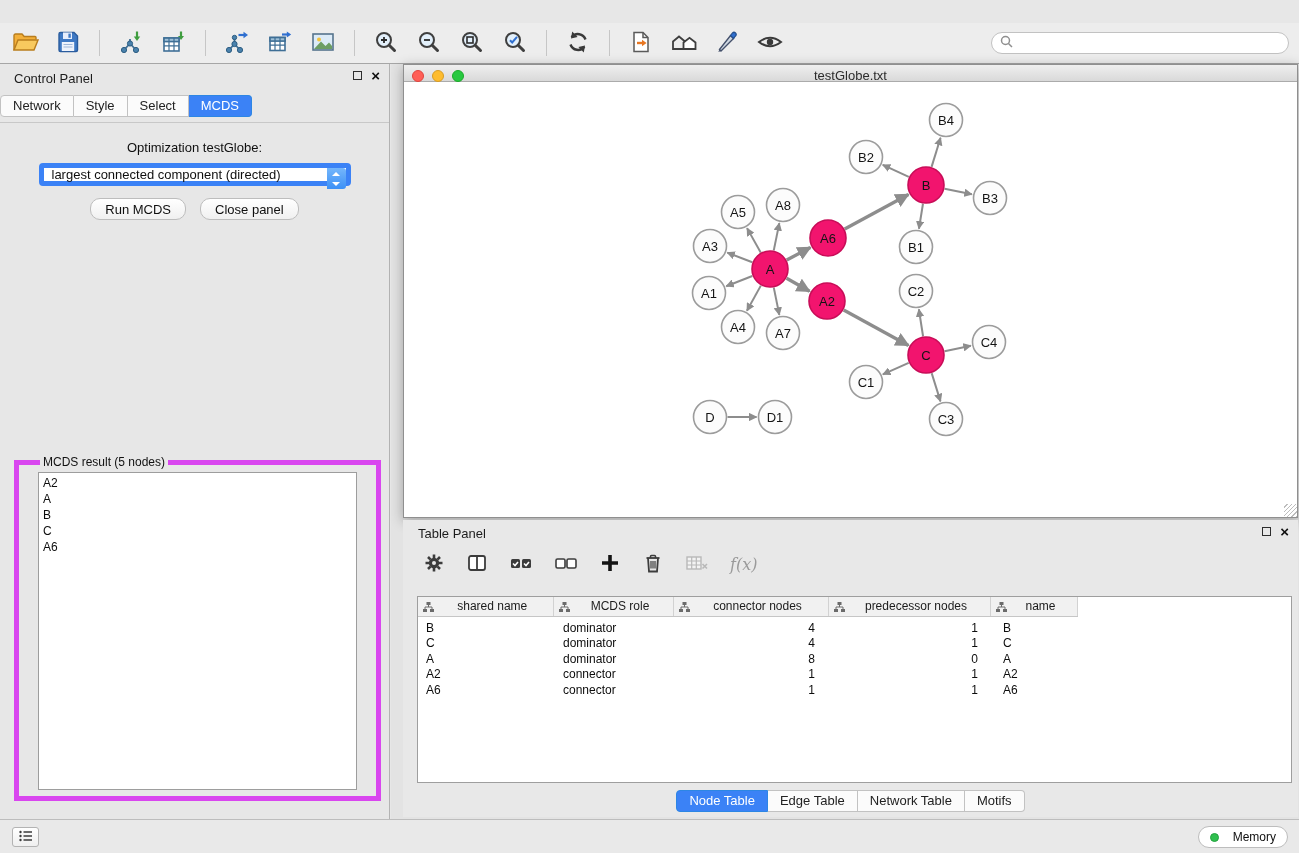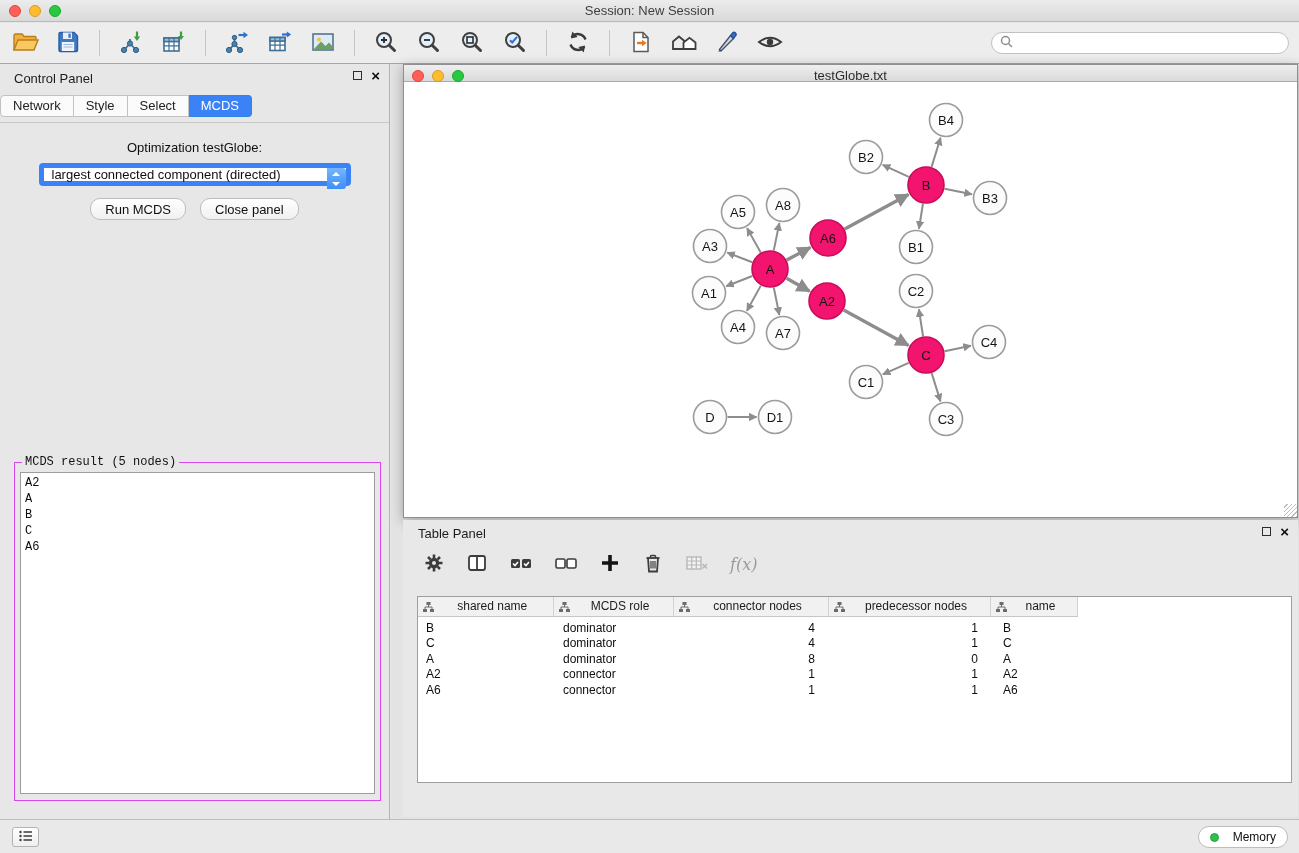--- a/index.html
+++ b/index.html
@@ -51,21 +51,21 @@
   .stepper { position:absolute; top:0; right:0; width:19px; height:21px;
     background:linear-gradient(#74b6fb,#3c90f6); border-radius:0 3px 3px 0; }
   .stepper::before { content:""; position:absolute; left:5px; top:3.5px;
     border-left:4.5px solid transparent; border-right:4.5px solid transparent; border-bottom:4.5px solid #fff; }
   .stepper::after { content:""; position:absolute; left:5px; bottom:3.5px;
     border-left:4.5px solid transparent; border-right:4.5px solid transparent; border-top:4.5px solid #fff; }
   .btn-row { display:flex; justify-content:center; gap:14px; margin-top:12px; }
   .mac-btn { height:22px; padding:0 14px; font-size:13px; background:linear-gradient(#ffffff,#f0f0f0);
     border:1px solid #bdbdbd; border-radius:10px; color:#0f0f0f; cursor:pointer; font-family:inherit; }
   .result-fieldset { position:absolute; left:14px; right:8px; top:391px; bottom:18px;
-    border:1px solid #d946ef; padding:3px 5px 6px;font-family:Liberation Mono, monospace; }
+    border:5px solid #d946ef; padding:3px 19px 6px; }
   .result-fieldset legend { font-size:12px; color:#111; padding:0 3px; margin-left:2px; }
   .mcds-list { width:100%; height:100%; background:#fff; border:1px solid #9d9d9d;
     overflow:auto; font-size:12px; padding:2px 4px; }
   .mcds-item { line-height:16px; color:#0d0d0d; }
 
   
   .desktop { position:absolute; left:391px; right:0; top:64px; bottom:34px; background:#e3e3e3; }
   .net-frame { position:absolute; left:12px; top:0; right:1px; height:454px; background:#fff;
     border:1px solid #8f8f8f; box-shadow:0 3px 12px rgba(0,0,0,0.30); }
   .net-titlebar { position:relative; height:17px; background:linear-gradient(#efefef,#d9d9d9);
@@ -108,28 +108,20 @@
   .memory-btn { position:absolute; right:11px; top:6px; height:22px; border-radius:11px;
     background:#fff; border:1px solid #bdbdbd; display:flex; align-items:center; gap:14px;
     padding:0 11px; font-size:12px; color:#0f0f0f; cursor:pointer; font-family:inherit; }
   .mem-dot { width:9px; height:9px; border-radius:50%; background:#2fbf4e; border:1px solid #23a33f; }
 </style>
 </head>
 <body>
 
 <div class="app">
 
-  <div class="titlebar">
-    <div class="traffic">
-      <span class="light red"></span>
-      <span class="light yellow"></span>
-      <span class="light green"></span>
-    </div>
-    <div class="title-text">Session: New Session</div>
-  </div>
 
   <div class="toolbar">
     <button class="tb-btn">
         <span><svg width="28" height="26" viewBox="0 0 28 26">
             <path d="M3 21 V6.5 A1.5 1.5 0 0 1 4.5 5 H11 L13.2 7.5 H24 A1 1 0 0 1 25 8.5 V10.5" fill="#f3b03a" stroke="#b97d1d" stroke-width="1.4"></path>
             <path d="M3 21 L7 11 H27 L23 21 Z" fill="#f8c95e" stroke="#b97d1d" stroke-width="1.4"></path>
           </svg></span>
       </button>
     <button class="tb-btn">
         <span><svg width="26" height="26" viewBox="0 0 26 26">
@@ -563,20 +555,26 @@
               <tr>
                 <td class="c0">A6</td>
                 <td class="c1">connector</td>
                 <td class="c2">1</td>
                 <td class="c3">1</td>
                 <td class="c4">A6</td>
               </tr>
             </tbody>
         </table>
       </div>
+      <div class="tp-tabs" id="tp-tabs">
+          <button class="seg active">Node Table</button>
+          <button class="seg">Edge Table</button>
+          <button class="seg">Network Table</button>
+          <button class="seg">Motifs</button>
+        </div>
     </div>
   </div>
 
   <div class="statusbar">
     <button class="sb-left-btn">
         <span><svg width="14" height="12" viewBox="0 0 14 12">
             <circle cx="1.5" cy="2" r="1.2" fill="#3c3c3c"></circle>
             <circle cx="1.5" cy="6" r="1.2" fill="#3c3c3c"></circle>
             <circle cx="1.5" cy="10" r="1.2" fill="#3c3c3c"></circle>
             <path d="M4.5 2 H13 M4.5 6 H13 M4.5 10 H13" stroke="#3c3c3c" stroke-width="1.4"></path>

